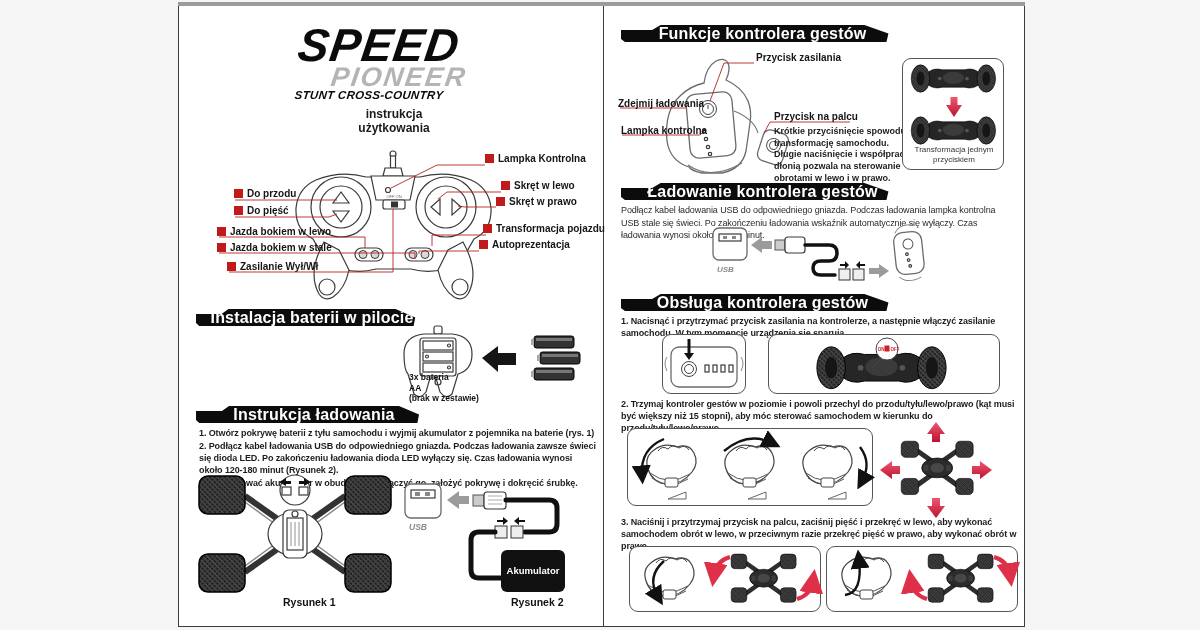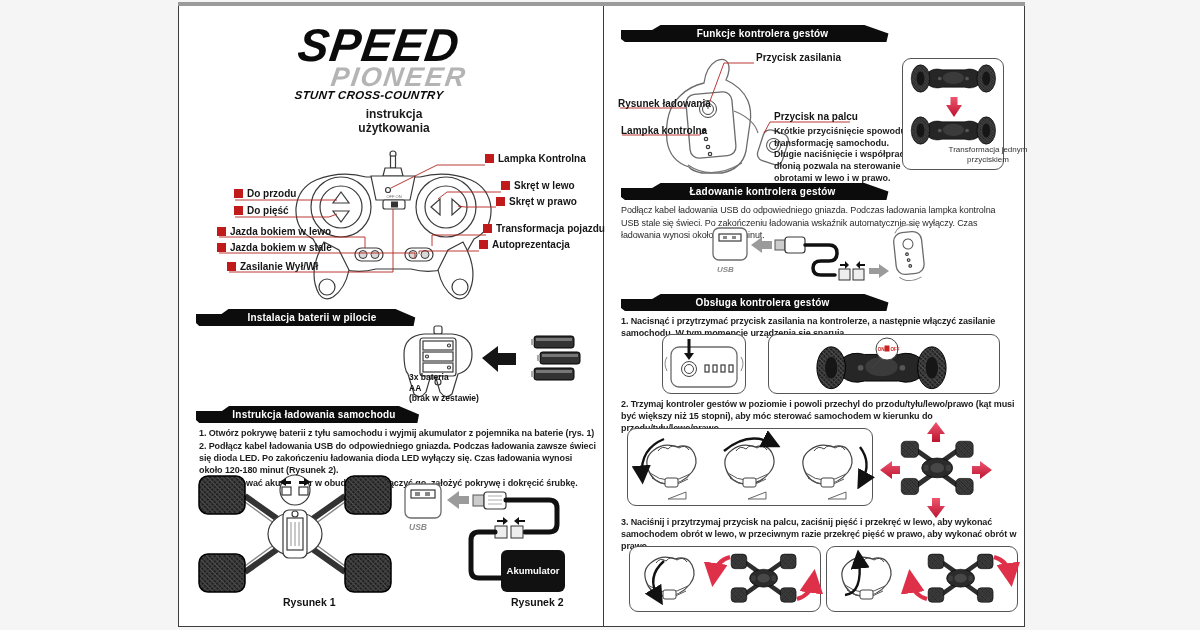--- a/index.html
+++ b/index.html
@@ -4,40 +4,40 @@
 <style>
   html,body{margin:0;padding:0;background:#e9e9e9;}
   #canvas{position:relative;width:1200px;height:630px;background:#f5f5f5;overflow:hidden;
           font-family:"Liberation Sans",sans-serif;color:#1a1a1a;}
   .page{position:absolute;top:3px;height:624px;background:#fff;border:1px solid #3c3c3c;box-sizing:border-box;}
   #page-left{left:178px;width:426px;}
   #page-right{left:603px;width:422px;}
   #top-strip{position:absolute;left:178px;top:2px;width:847px;height:4px;background:#9b9b9b;z-index:6;}
   .banner{position:absolute;height:17px;background:#0c0c0c;
           clip-path:polygon(0 30%,11% 30%,14% 0,86% 0,94.5% 50%,93.8% 100%,1.4% 100%,0 82%);z-index:3;}
-  .banner span{display:block;text-align:center;font-size:10px;font-weight:bold;color:#fff;line-height:17px;letter-spacing:.2px;}
+  .banner span{display:block;text-align:center;font-size:16px;font-weight:bold;color:#fff;line-height:17px;letter-spacing:.2px;}
   .logo-speed{position:absolute;font-style:italic;font-weight:900;font-size:46px;letter-spacing:1px;
               transform:skewX(-8deg);color:#0b0b0b;text-align:center;}
   .logo-pioneer{position:absolute;font-style:italic;font-weight:900;font-size:27px;letter-spacing:2px;
               transform:skewX(-8deg);color:#b4b4b4;text-align:center;}
   .logo-tag{position:absolute;font-style:italic;font-weight:900;font-size:11.5px;letter-spacing:.3px;
               transform:skewX(-6deg);color:#0b0b0b;text-align:center;}
   .subtitle{position:absolute;font-size:12px;font-weight:bold;text-align:center;}
   .plab{position:absolute;display:flex;align-items:center;gap:4px;font-size:10px;font-weight:bold;color:#151515;white-space:nowrap;z-index:4;}
   .plab i{width:9px;height:9px;background:#c11a1a;flex:none;}
   .glab{position:absolute;font-size:10px;font-weight:bold;color:#151515;white-space:nowrap;z-index:4;}
   .body-text{position:absolute;color:#1c1c1c;}
   .steps{font-size:9.5px;font-weight:bold;line-height:1.32;}
   .steps .st{margin:0 0 1px 0;}
   .rsteps{font-size:9px;font-weight:bold;line-height:1.35;letter-spacing:-.1px;}
   .plain{font-size:9px;line-height:1.4;color:#2a2a2a;letter-spacing:-.1px;}
   .cap{position:absolute;font-size:10.5px;font-weight:bold;color:#111;padding-left:32px;}
   .rbox{position:absolute;border:1.6px solid #565656;border-radius:9px;background:#fff;box-sizing:border-box;}
   .note{position:absolute;font-size:8.5px;font-weight:bold;line-height:1.25;white-space:pre-line;color:#111;}
-  .tcap{position:absolute;font-size:8px;line-height:1.2;color:#333;text-align:center;margin-left:34px;}
+  .tcap{position:absolute;font-size:8px;line-height:1.2;color:#333;text-align:center;}
   .onoff{font-size:4.5px;font-weight:bold;fill:#cf1f1f;}
   svg{position:absolute;overflow:visible;}
   svg text{font-family:"Liberation Sans",sans-serif;}
   .ln{fill:none;stroke:#3a3a3a;stroke-width:1.2;}
   .lnw{fill:#fff;stroke:#3a3a3a;stroke-width:1.2;}
   .lng{fill:#fff;stroke:#6b6b6b;stroke-width:1.3;}
   .red{fill:none;stroke:#b3241f;stroke-width:.9;}
   .blk{fill:none;stroke:#121212;stroke-width:2.4;}
   .cred{fill:none;stroke:#df3049;stroke-width:4;}
 </style>
@@ -301,21 +301,21 @@
         <circle cx="169" cy="96" r="7" stroke="#555" fill="#fff"></circle>
           <circle cx="169" cy="96" r="4" stroke="#555" fill="none"></circle>
       </g>
       <path class="red" d="M150,14 H120 L106,52"></path>
       <path class="red" d="M16,59 H82"></path>
       <path class="red" d="M18,86 H96 L102,80"></path>
       <path class="red" d="M246,73 H166 L160,84"></path>
     </svg>
 
     <div class="glab" style="left:152px;top:48px">Przycisk zasilania</div>
-    <div class="glab" style="left:14px;top:94px">Rysunek ładowania</div>
+    <div class="glab" style="left:14px;top:94px">Zdejmij ładowania</div>
     <div class="glab" style="left:17px;top:121px">Lampka kontrolna</div>
     <div class="glab" style="left:170px;top:107px">Przycisk na palcu</div>
     <div class="body-text" style="left:170px;top:122px;width:144px;font-size:9px;font-weight:bold;line-height:1.3">Krótkie przyciśnięcie spowoduje transformację samochodu. Długie naciśnięcie i współpraca z dłonią pozwala na sterowanie obrotami w lewo i w prawo.</div>
 
     <div class="rbox" style="left:298px;top:54px;width:102px;height:112px">
       <svg style="left:0;top:2px" width="102" height="86" viewBox="0 0 102 86">
         <use href="#car-front-dark" x="0" y="0" width="140" height="50" transform="translate(7,2) scale(0.62)"></use>
         <polygon points="51,56 43,44 47.5,44 47.5,36 54.5,36 54.5,44 59,44" fill="url(#redg)"></polygon>
         <use href="#car-front-dark" x="0" y="0" width="140" height="50" transform="translate(7,54) scale(0.62)"></use>
       </svg>

